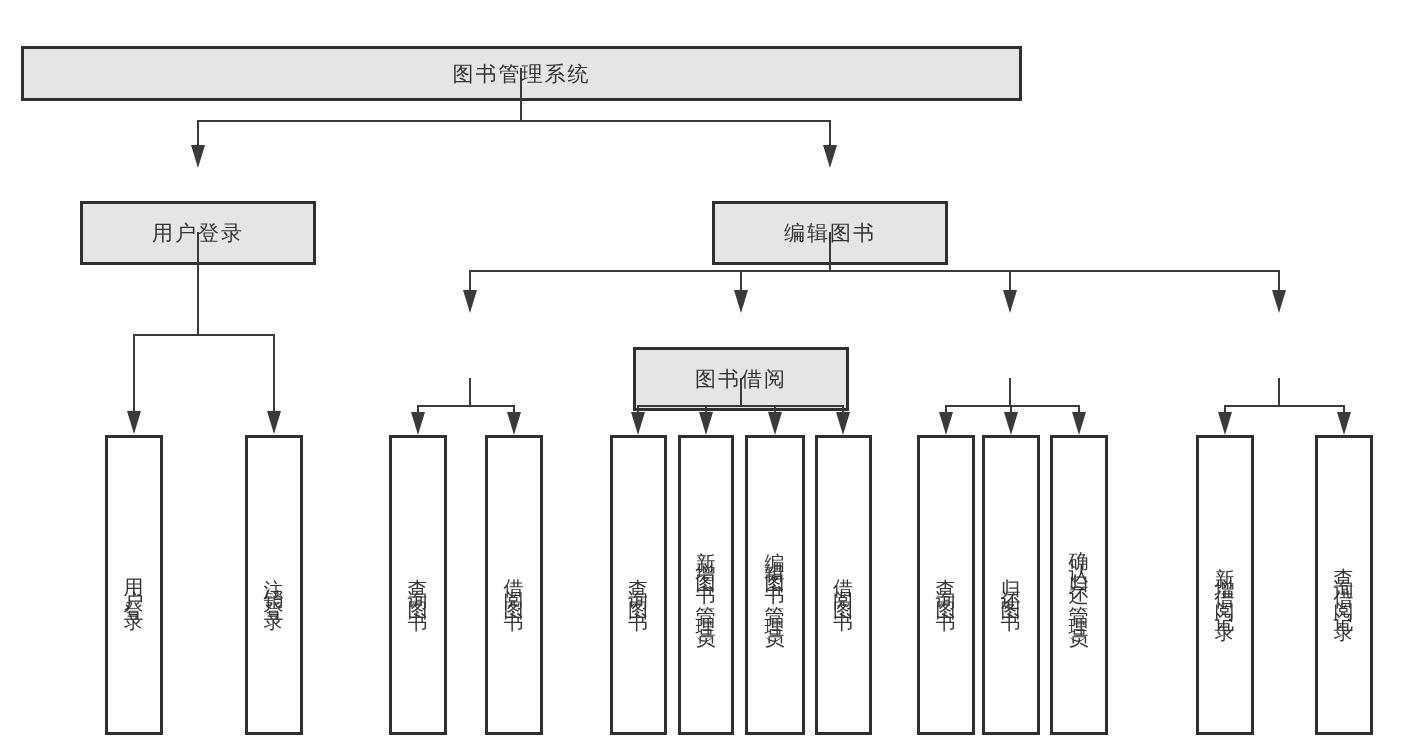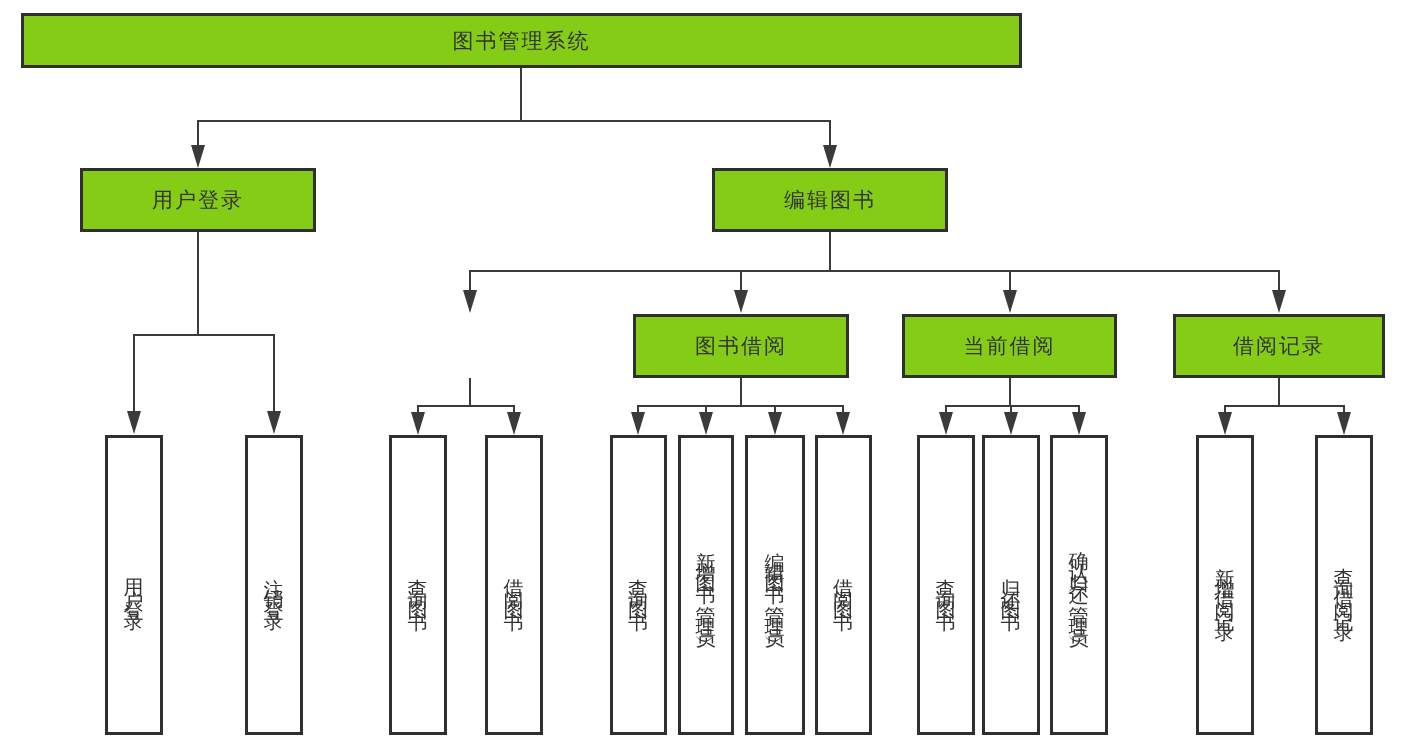--- a/index.html
+++ b/index.html
@@ -1,23 +1,23 @@
 <!DOCTYPE html>
 <html><head>
 <meta charset="utf-8">
 <style>
   html,body{margin:0;padding:0;background:#fff;}
   .canvas{
     position:relative;width:1405px;height:747px;background:#fff;overflow:hidden;
     font-family:"Liberation Sans","DejaVu Sans",sans-serif;color:#333;
   }
   .box{
-    position:absolute;box-sizing:border-box;background:#84cc16;
+    position:absolute;box-sizing:border-box;background:#e5e5e5;
     border:3px solid #2f2f2f;display:flex;align-items:center;justify-content:center;
-    font-size:21px;letter-spacing:2px;color:#333;
+    font-size:21px;letter-spacing:2px;color:#333;margin-top:33px;
   }
   .vbox{
     position:absolute;box-sizing:border-box;background:#fff;
     border:3px solid #2f2f2f;display:flex;align-items:center;justify-content:center;
     writing-mode:vertical-rl;text-orientation:mixed;
     font-size:20px;letter-spacing:11px;color:#333;line-height:1;
   }
   .line{position:absolute;background:#3a3a3a;}
   .arrow{
     position:absolute;width:0;height:0;
@@ -33,22 +33,20 @@
 <body>
 
 <div class="canvas">
 
   <div class="box" style="left:21px;top:13px;width:1001px;height:55px">图书管理系统</div>
 
   <div class="box" style="left:80px;top:168px;width:236px;height:64px">用户登录</div>
   <div class="box" style="left:712px;top:168px;width:236px;height:64px">编辑图书</div>
 
   <div class="box" style="left:633px;top:314px;width:216px;height:64px">图书借阅</div>
-  <div class="box" style="left:902px;top:314px;width:215px;height:64px">当前借阅</div>
-  <div class="box" style="left:1173px;top:314px;width:212px;height:64px">借阅记录</div>
 
   <div class="vbox" style="left:105px;top:435px;width:58px;height:300px">用户登录</div>
   <div class="vbox" style="left:245px;top:435px;width:58px;height:300px">注销登录</div>
 
   <div class="vbox" style="left:389px;top:435px;width:58px;height:300px">查询图书</div>
   <div class="vbox" style="left:485px;top:435px;width:58px;height:300px">借阅图书</div>
 
   <div class="vbox" style="left:610px;top:435px;width:57px;height:300px">查询图书</div>
   <div class="vbox" style="left:678px;top:435px;width:56px;height:300px">新增图书（管理员）</div>
   <div class="vbox" style="left:745px;top:435px;width:60px;height:300px">编辑图书（管理员）</div>

